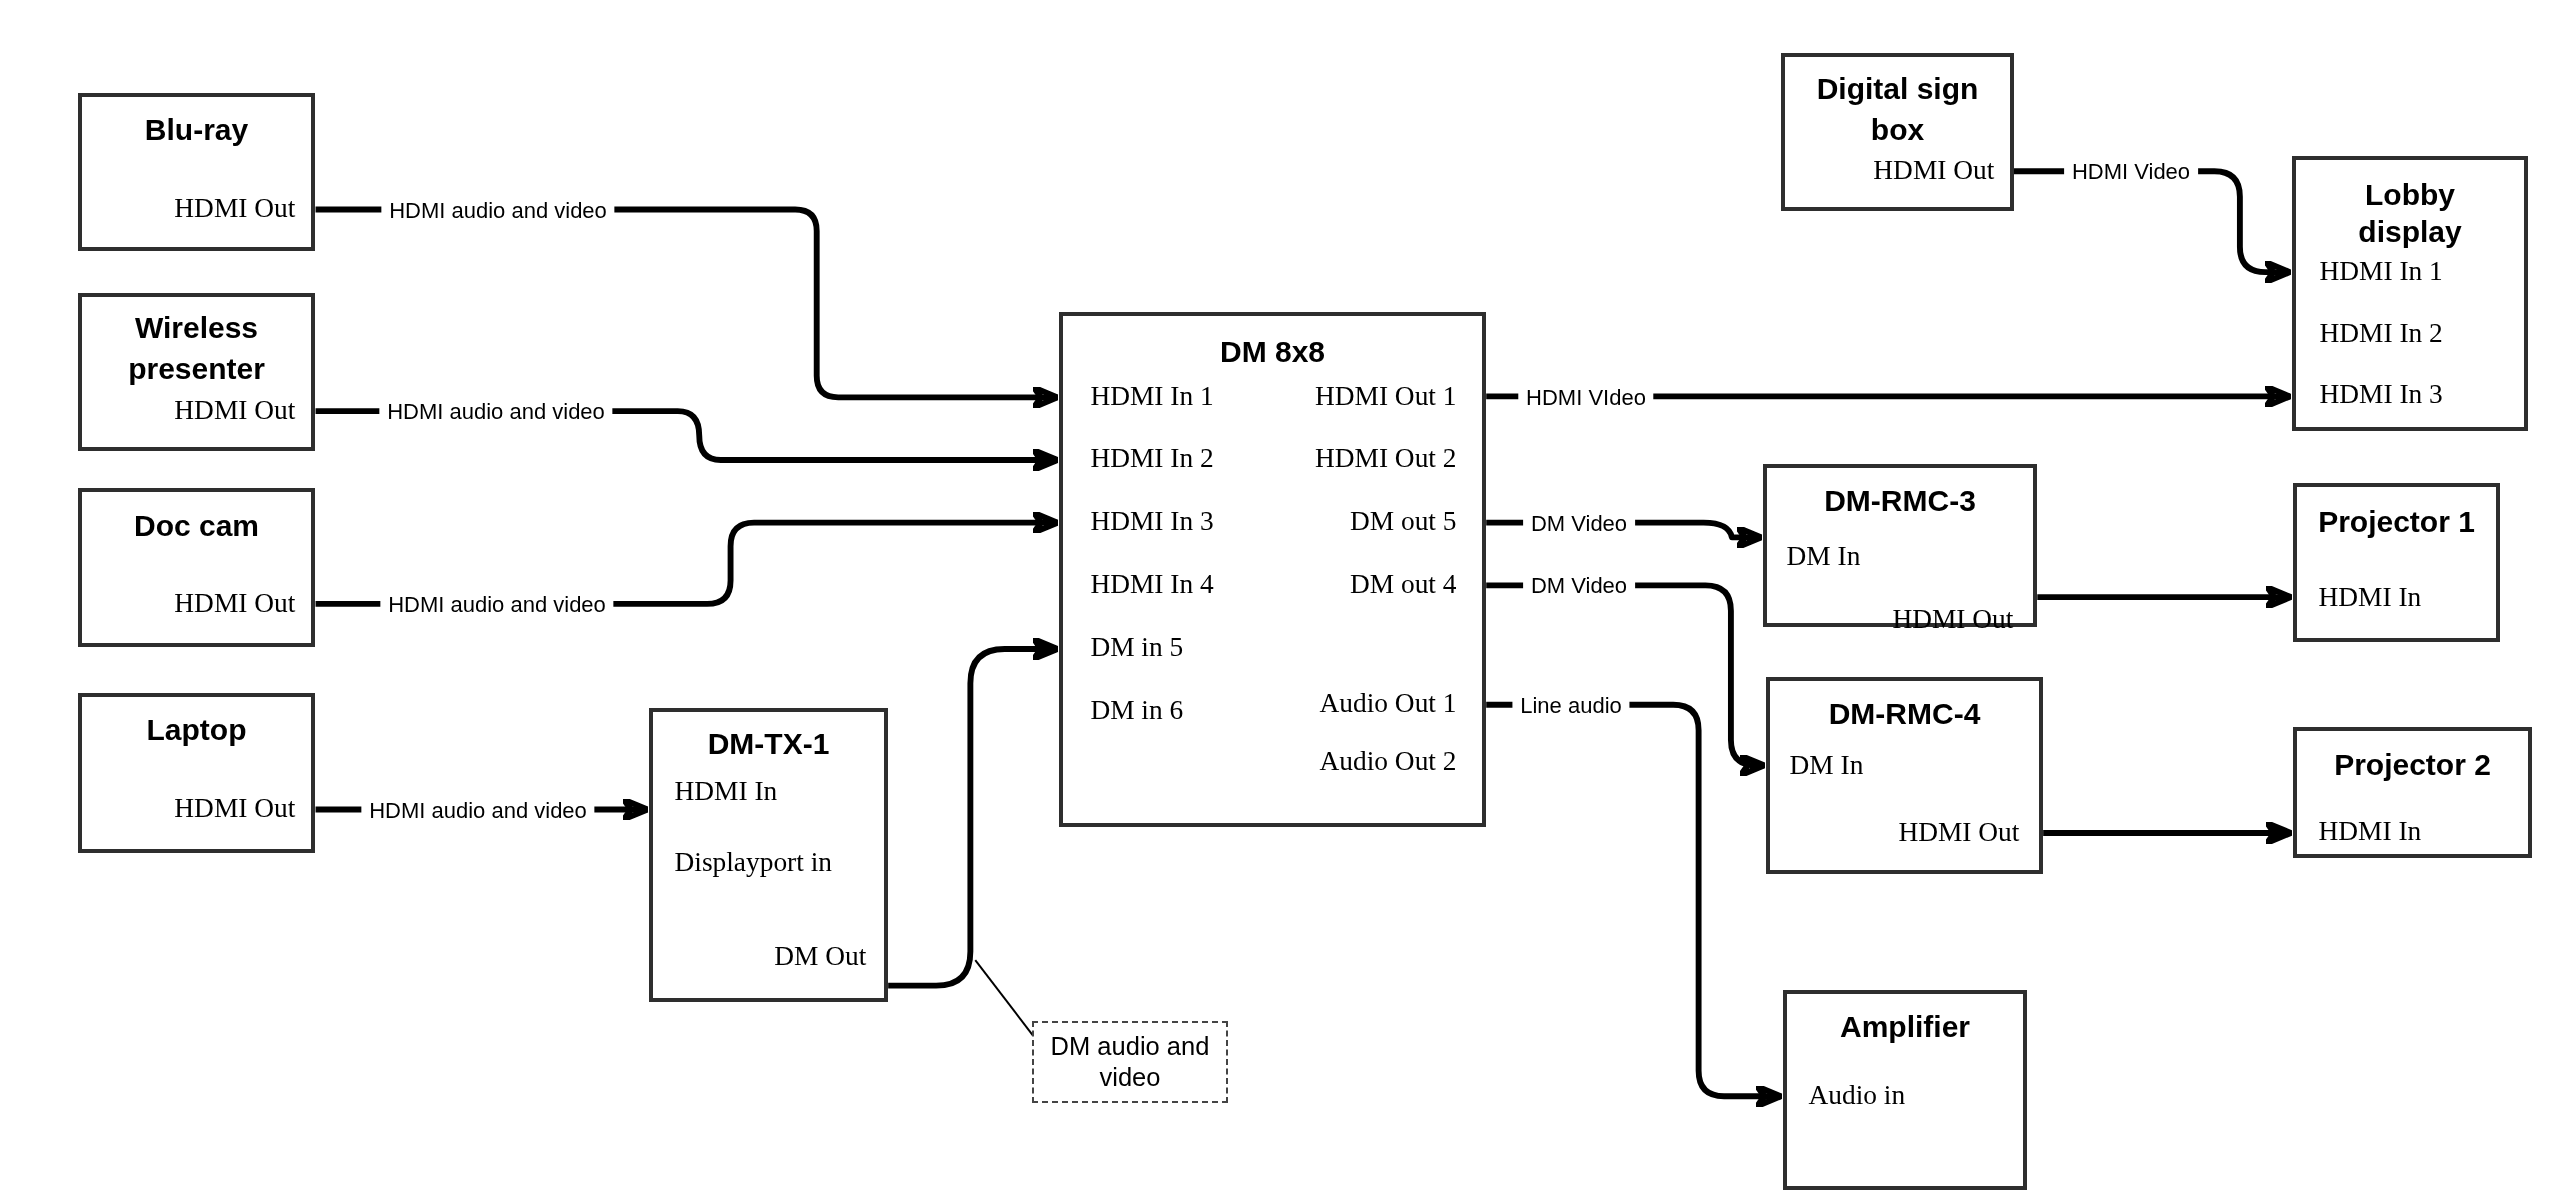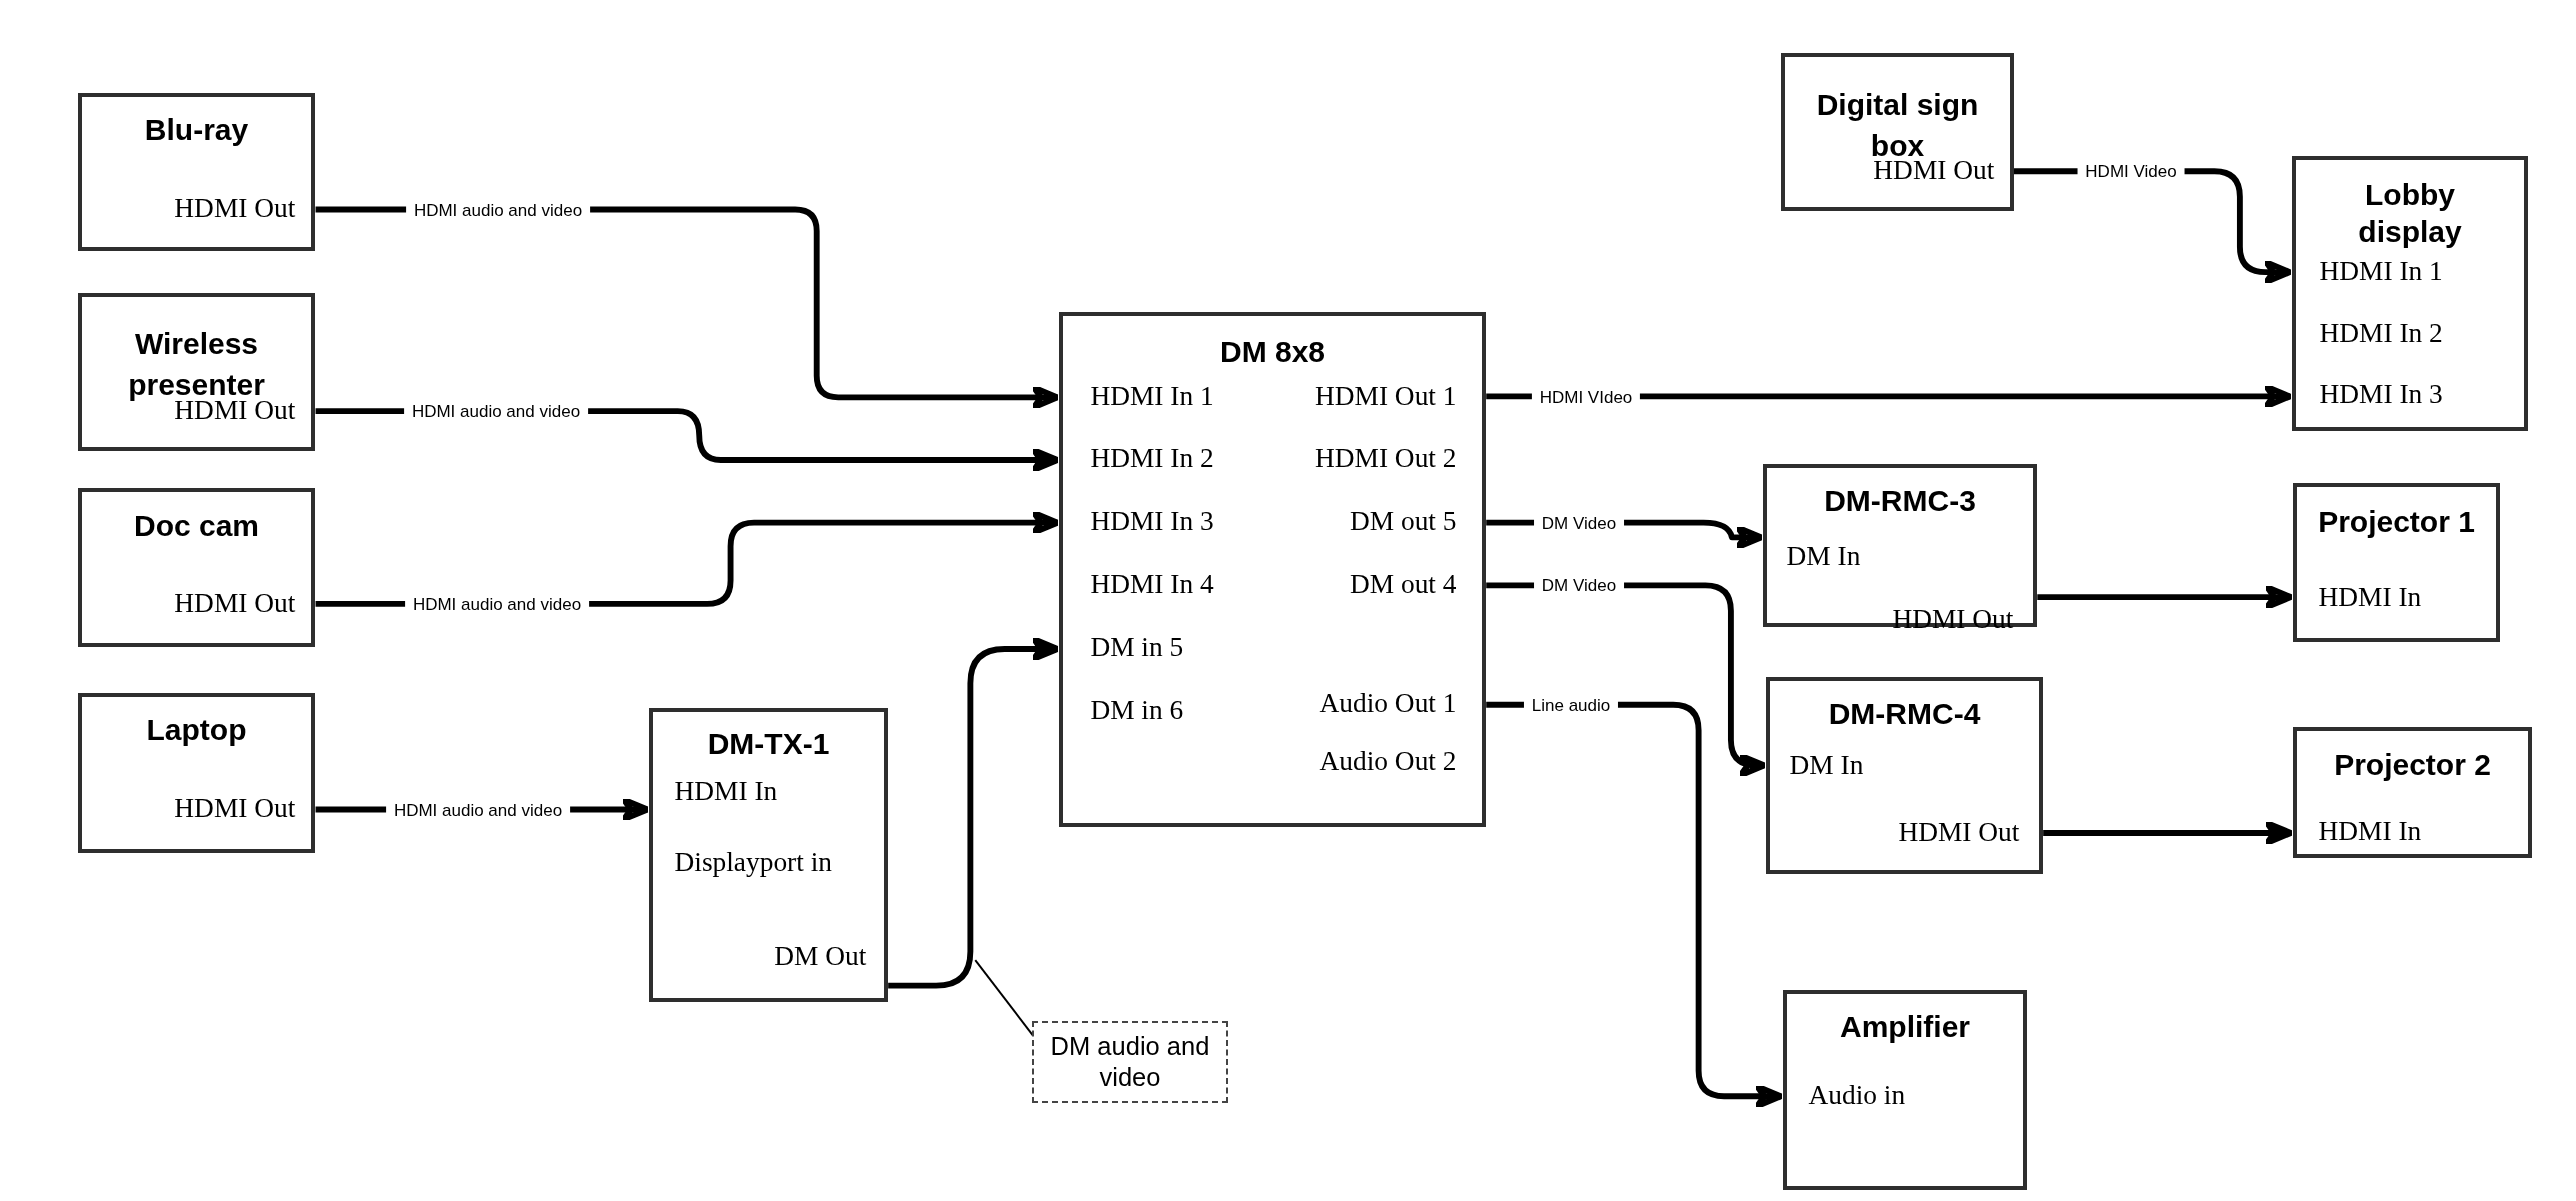--- a/index.html
+++ b/index.html
@@ -11,26 +11,26 @@
   svg.wires path{fill:none;stroke:var(--line-color,#000);stroke-width:6;stroke-linejoin:round;}
   svg.wires path.thin{stroke-width:2;}
   .node{
     position:absolute;background:#ffffff;border:4.9px solid var(--border-color,#2e2e2e);
     box-sizing:border-box;z-index:2;
   }
   .title{
     position:absolute;left:0;right:0;text-align:center;font-weight:bold;
     font-size:30px;line-height:37px;white-space:nowrap;
   }
-  .title.tall{line-height:41px;margin-top:16px;}
+  .title.tall{line-height:41px;}
   .title.mid{line-height:37px;}
   .port{position:absolute;font-size:27.4px;line-height:33px;white-space:nowrap;font-family:Liberation Serif, serif;}
   .edge-label{
     position:absolute;transform:translate(-50%,-50%);background:#ffffff;
-    font-size:17px;line-height:29px;padding:0 7.8px;white-space:nowrap;z-index:3;
+    font-size:22px;line-height:29px;padding:0 7.8px;white-space:nowrap;z-index:3;
   }
   .note{
     position:absolute;border:2px dashed #444444;background:#ffffff;box-sizing:border-box;
     text-align:center;font-size:25.5px;line-height:31px;padding-top:7.8px;z-index:2;
   }
 </style>
 </head>
 <body>
 
 <div class="canvas">

